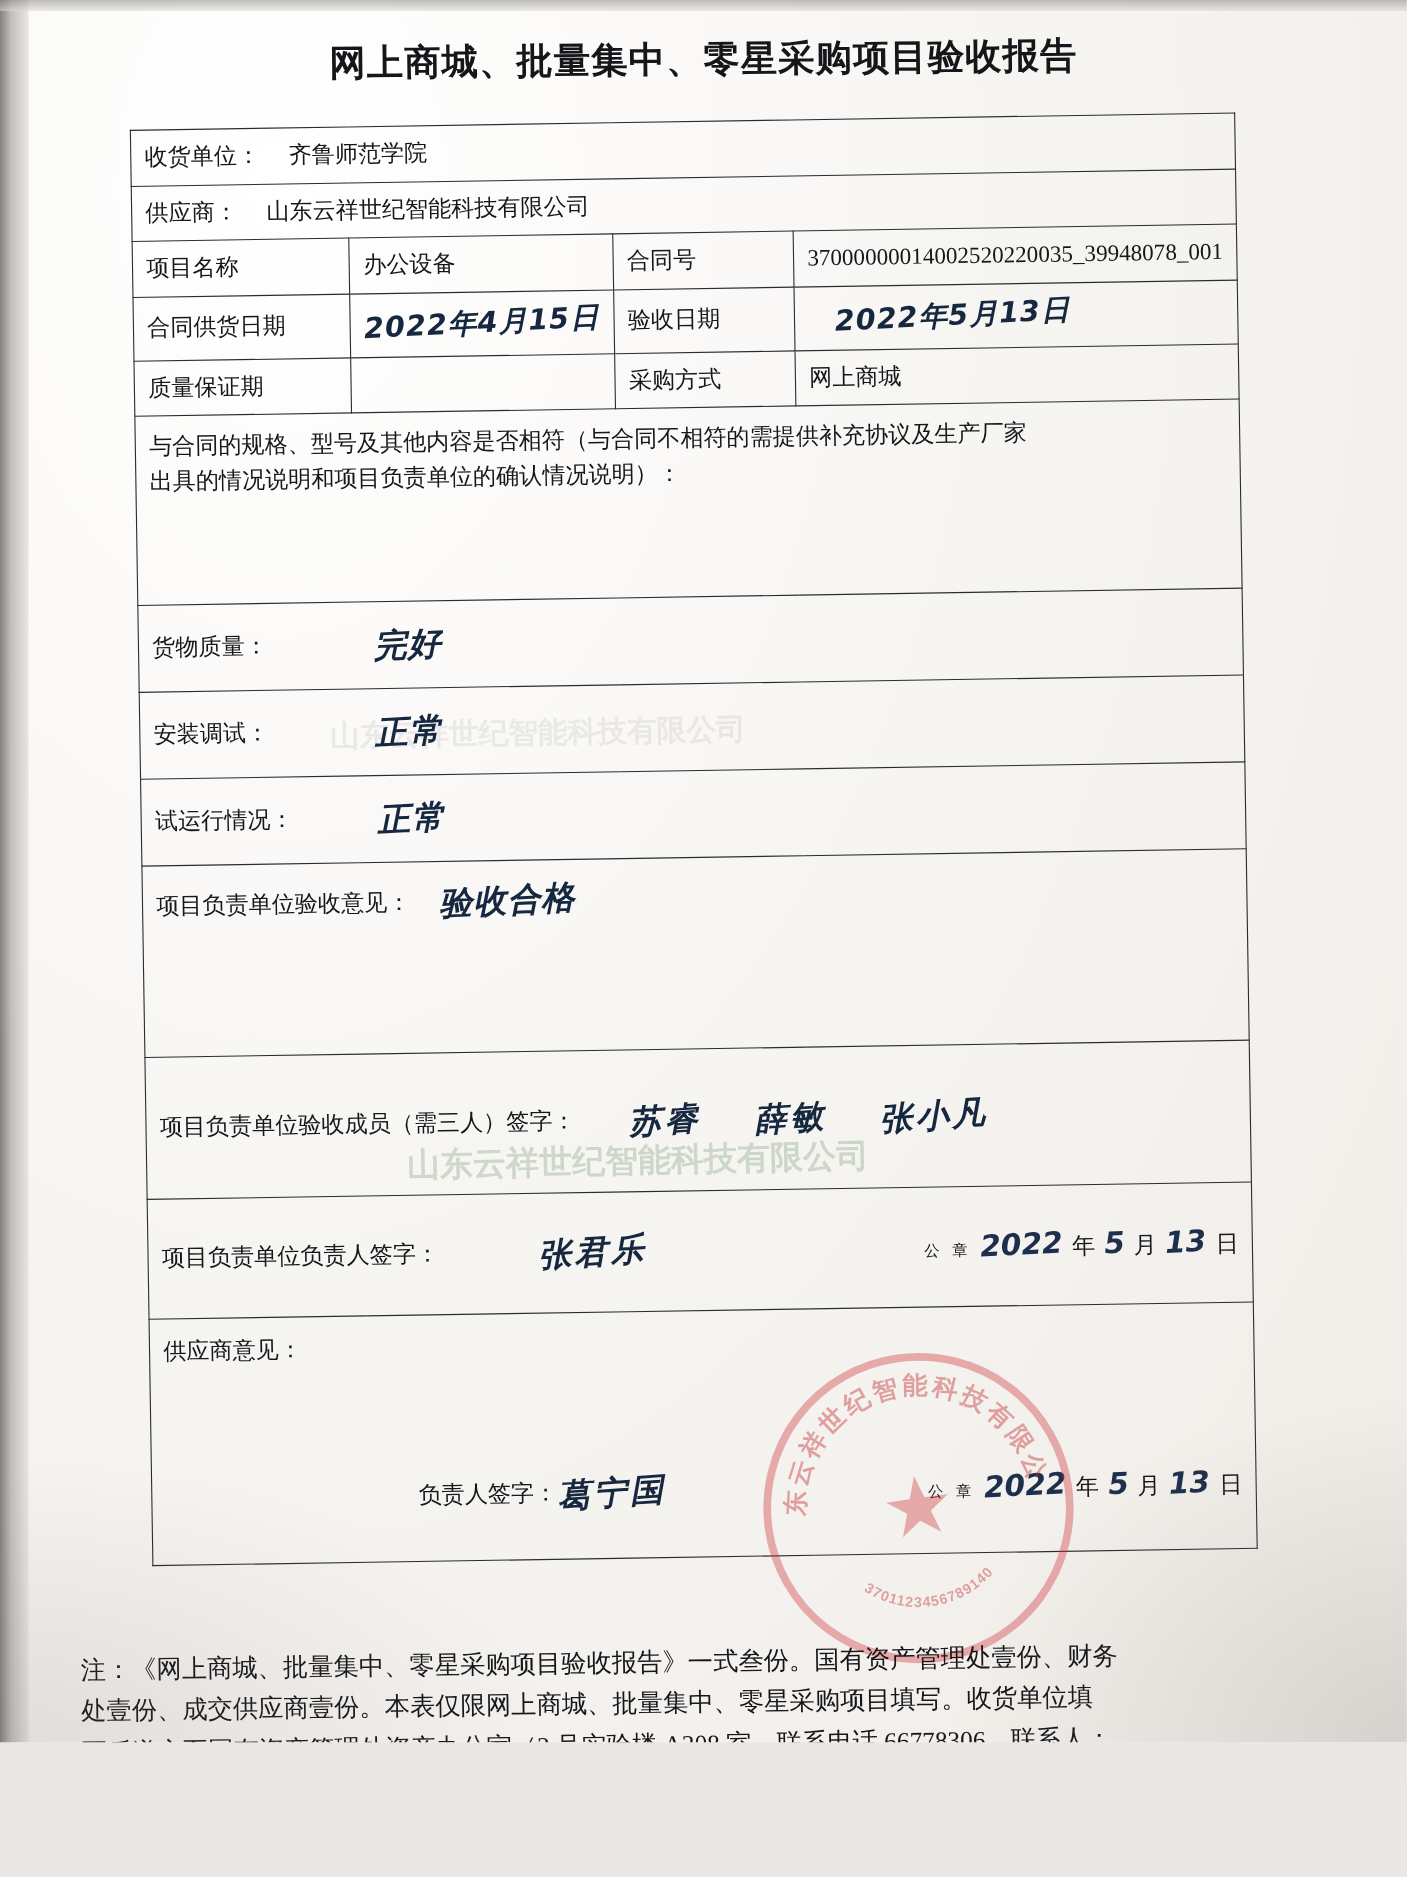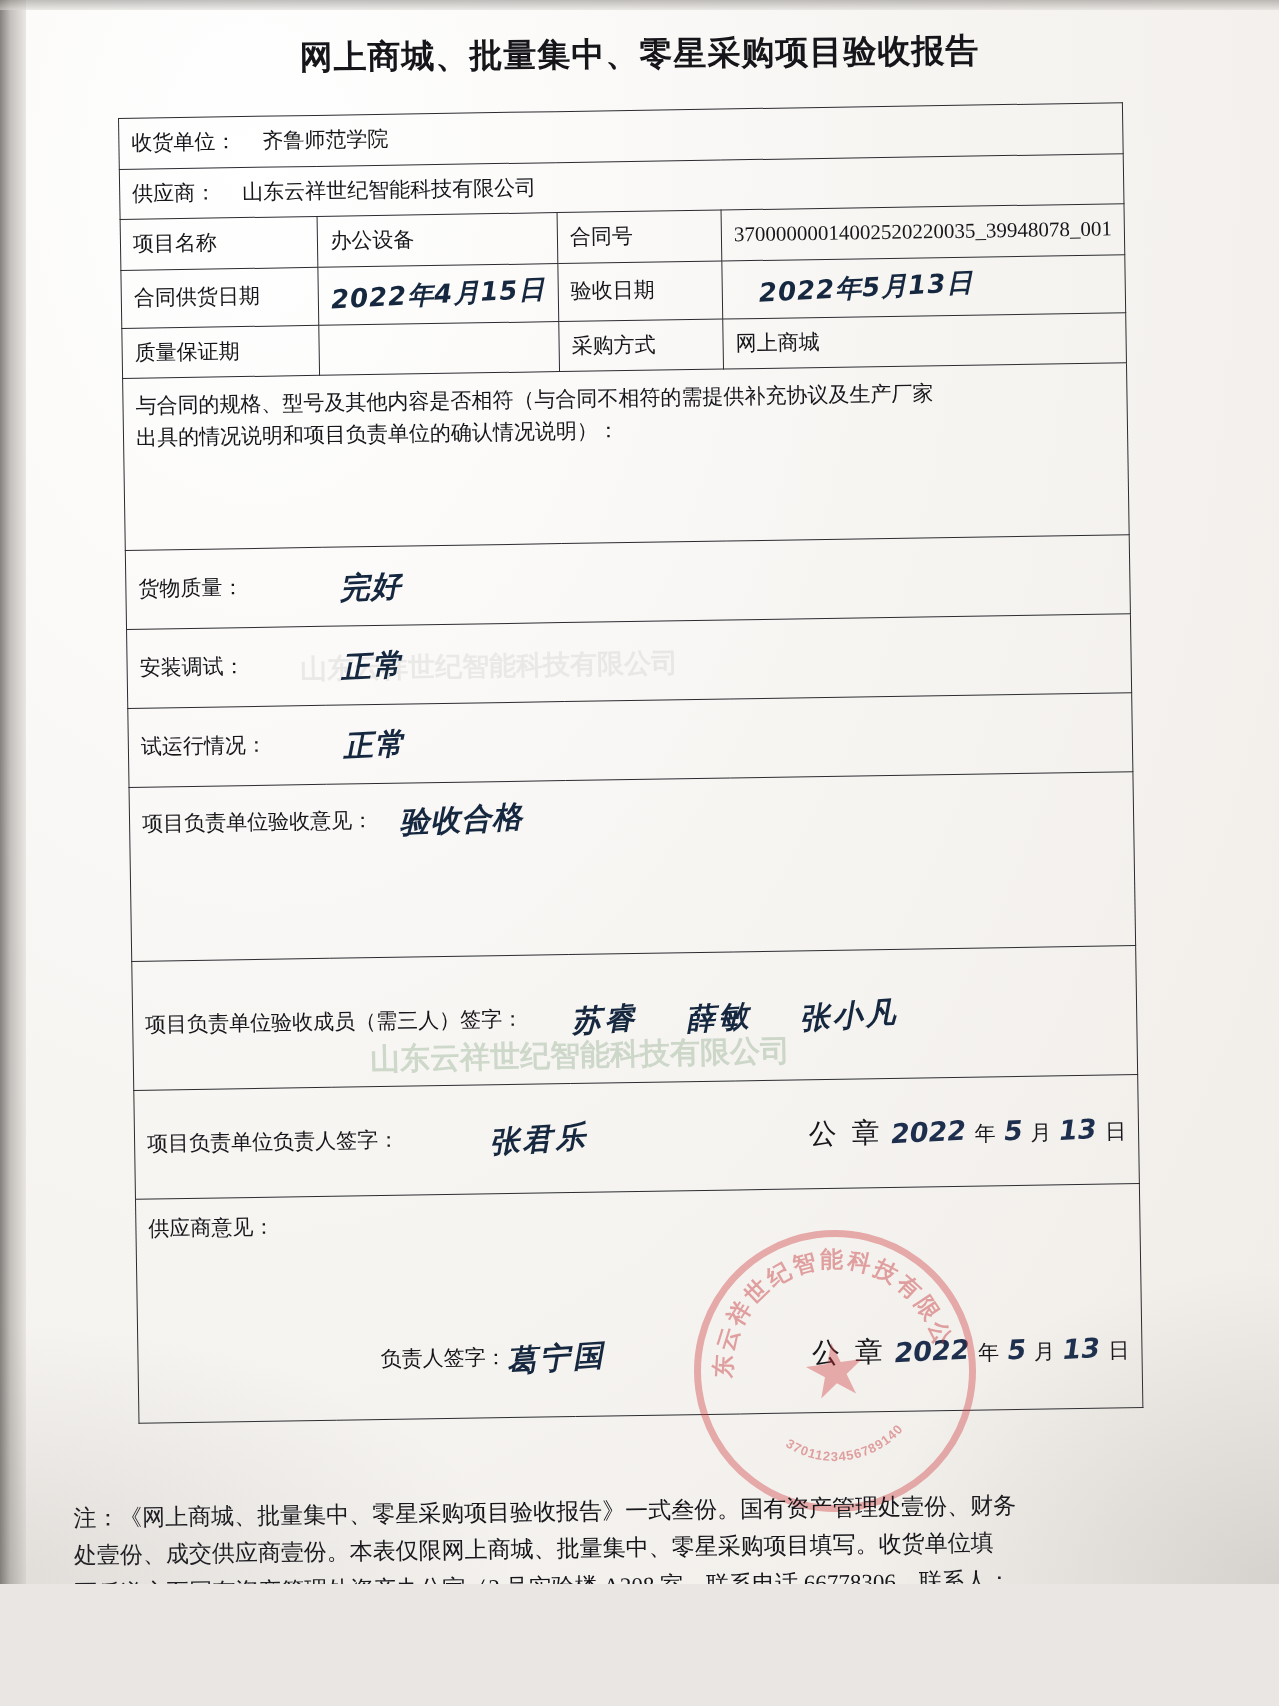--- a/index.html
+++ b/index.html
@@ -127,21 +127,21 @@
     gap: 48px;
   }
 
   .stamp-line {
     display: flex;
     align-items: baseline;
     justify-content: flex-end;
     gap: 8px;
     white-space: nowrap;
   }
-  .stamp-line .lblsm { font-size: 28px; letter-spacing: 4px; font-family: Liberation Serif, serif; }
+  .stamp-line .lblsm { font-size: 14px; letter-spacing: 4px; font-family: Liberation Serif, serif; }
   .date-hand {
     font-family: "DejaVu Sans", sans-serif;
     font-weight: bold;
     font-style: italic;
     font-size: 27px;
     color: #1d2f4d;
     transform: rotate(-2deg);
     display: inline-block;
   }
 

